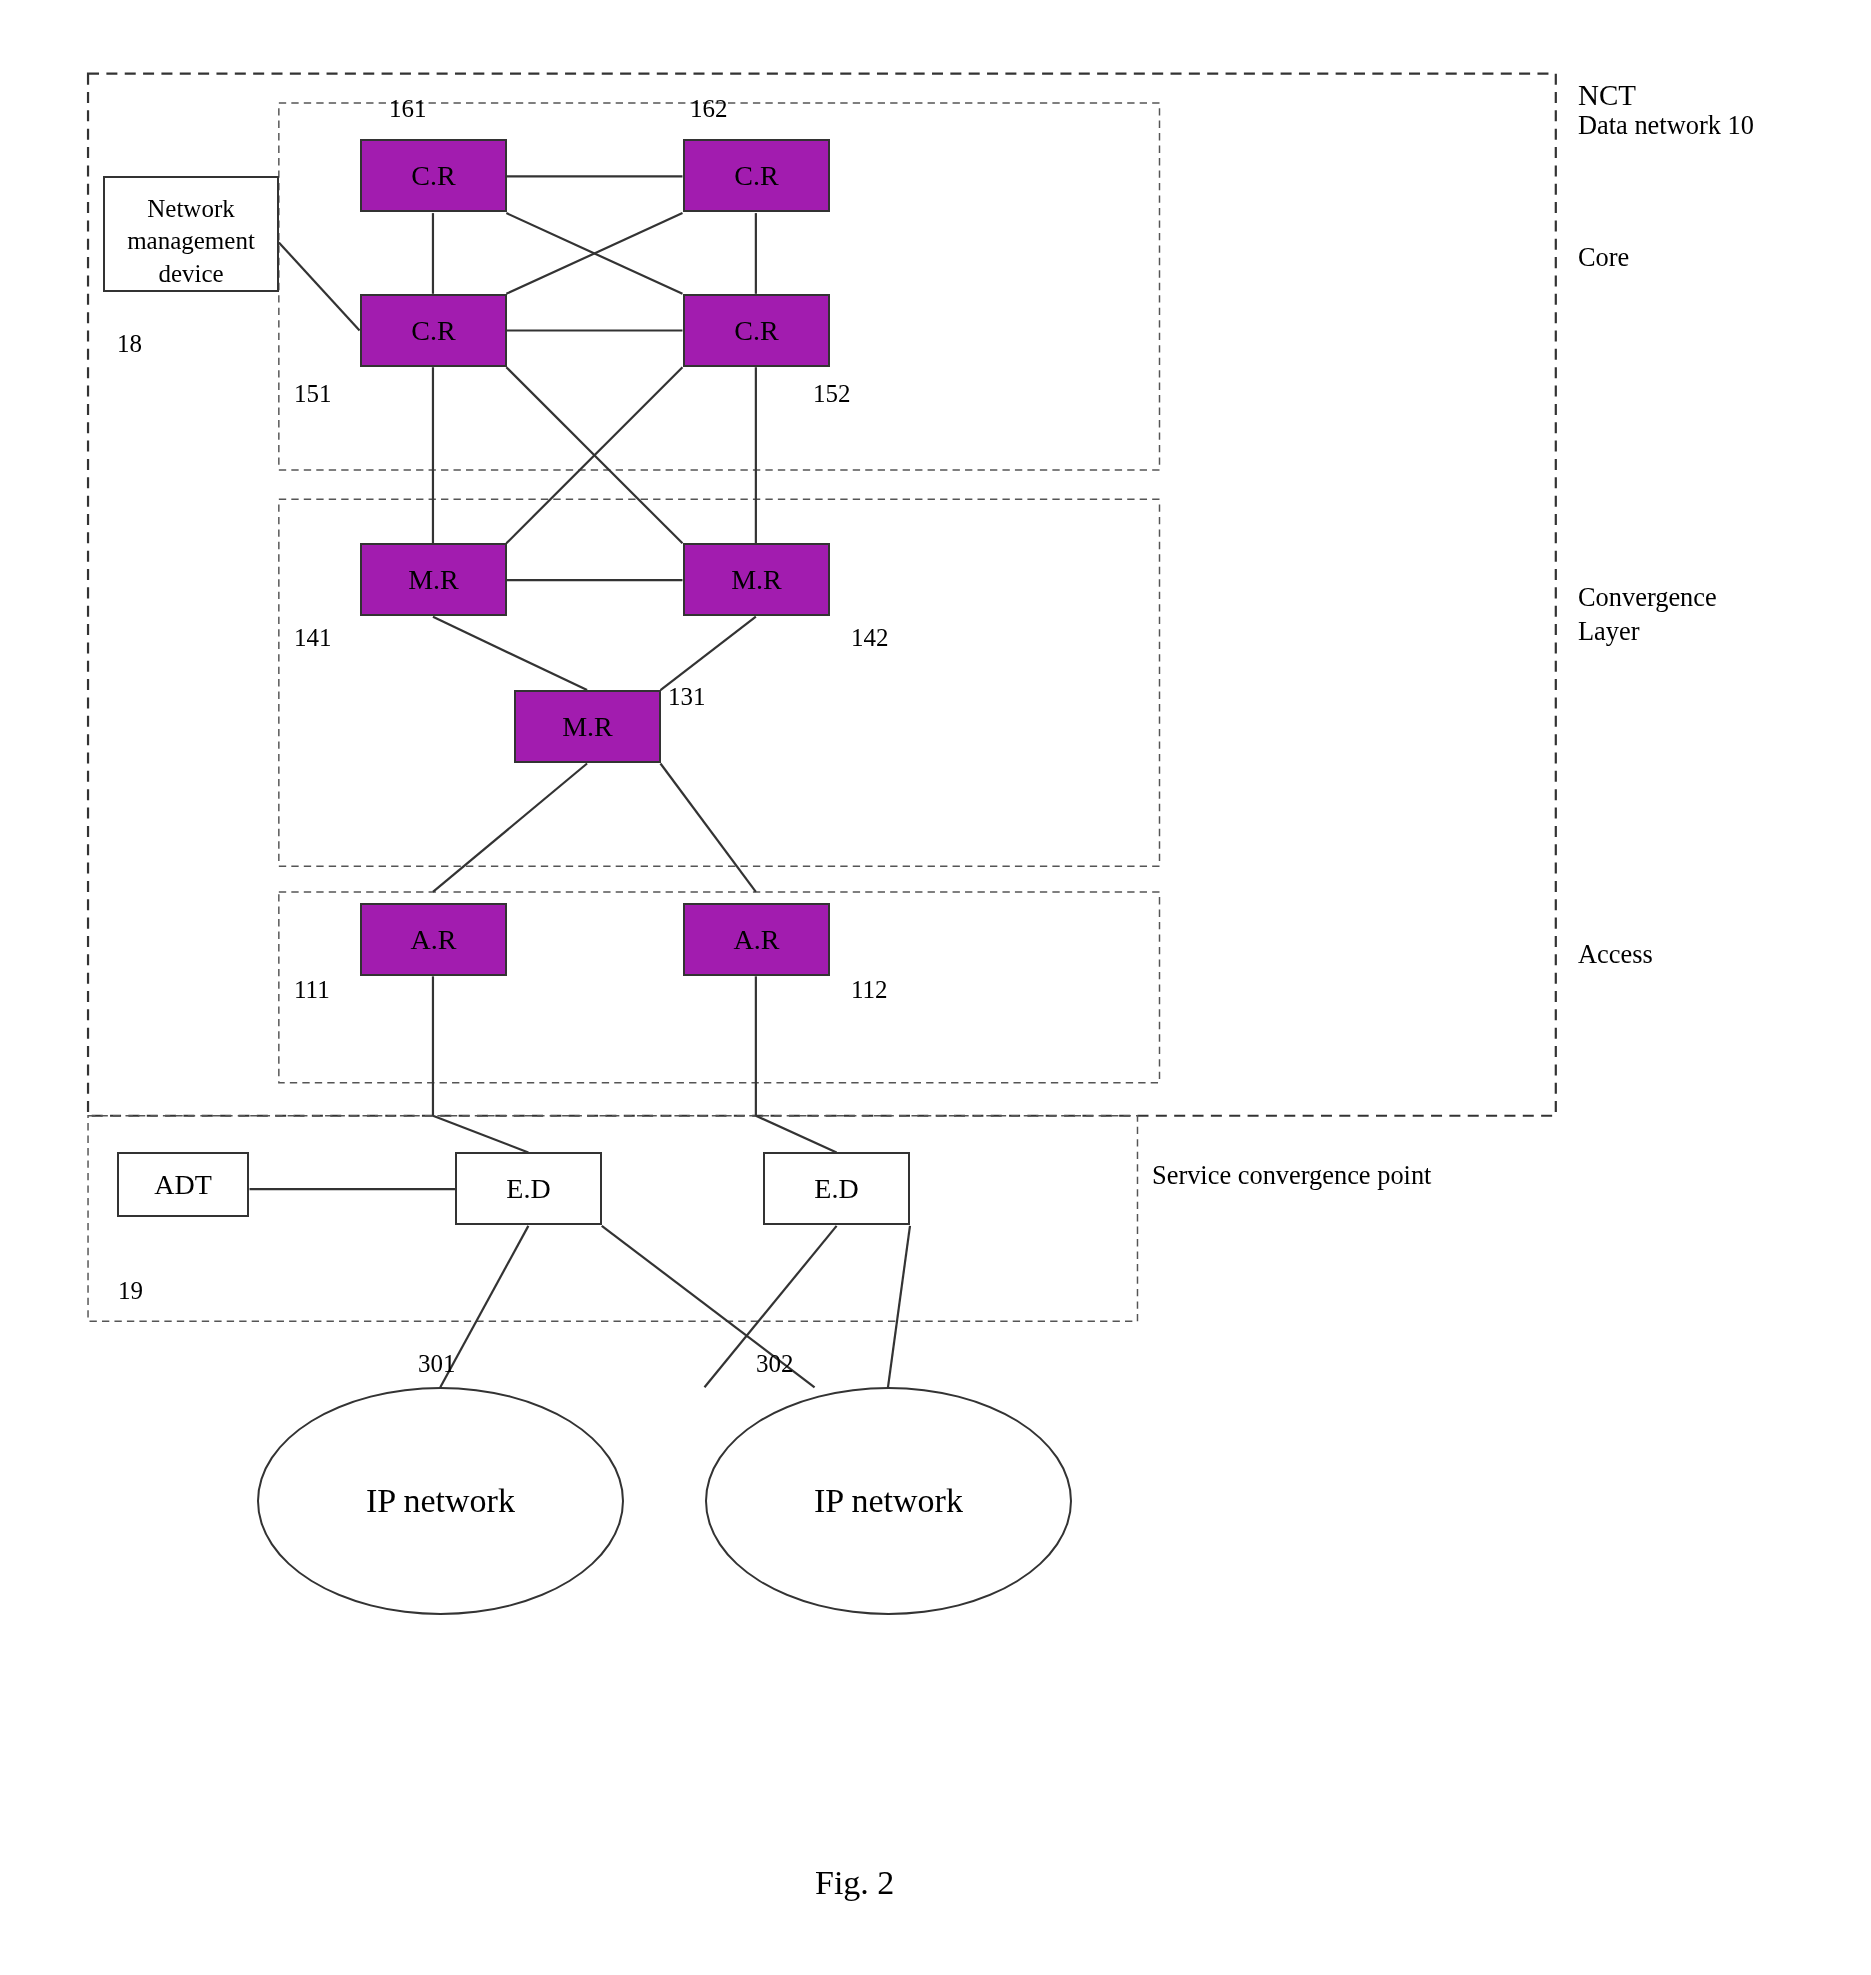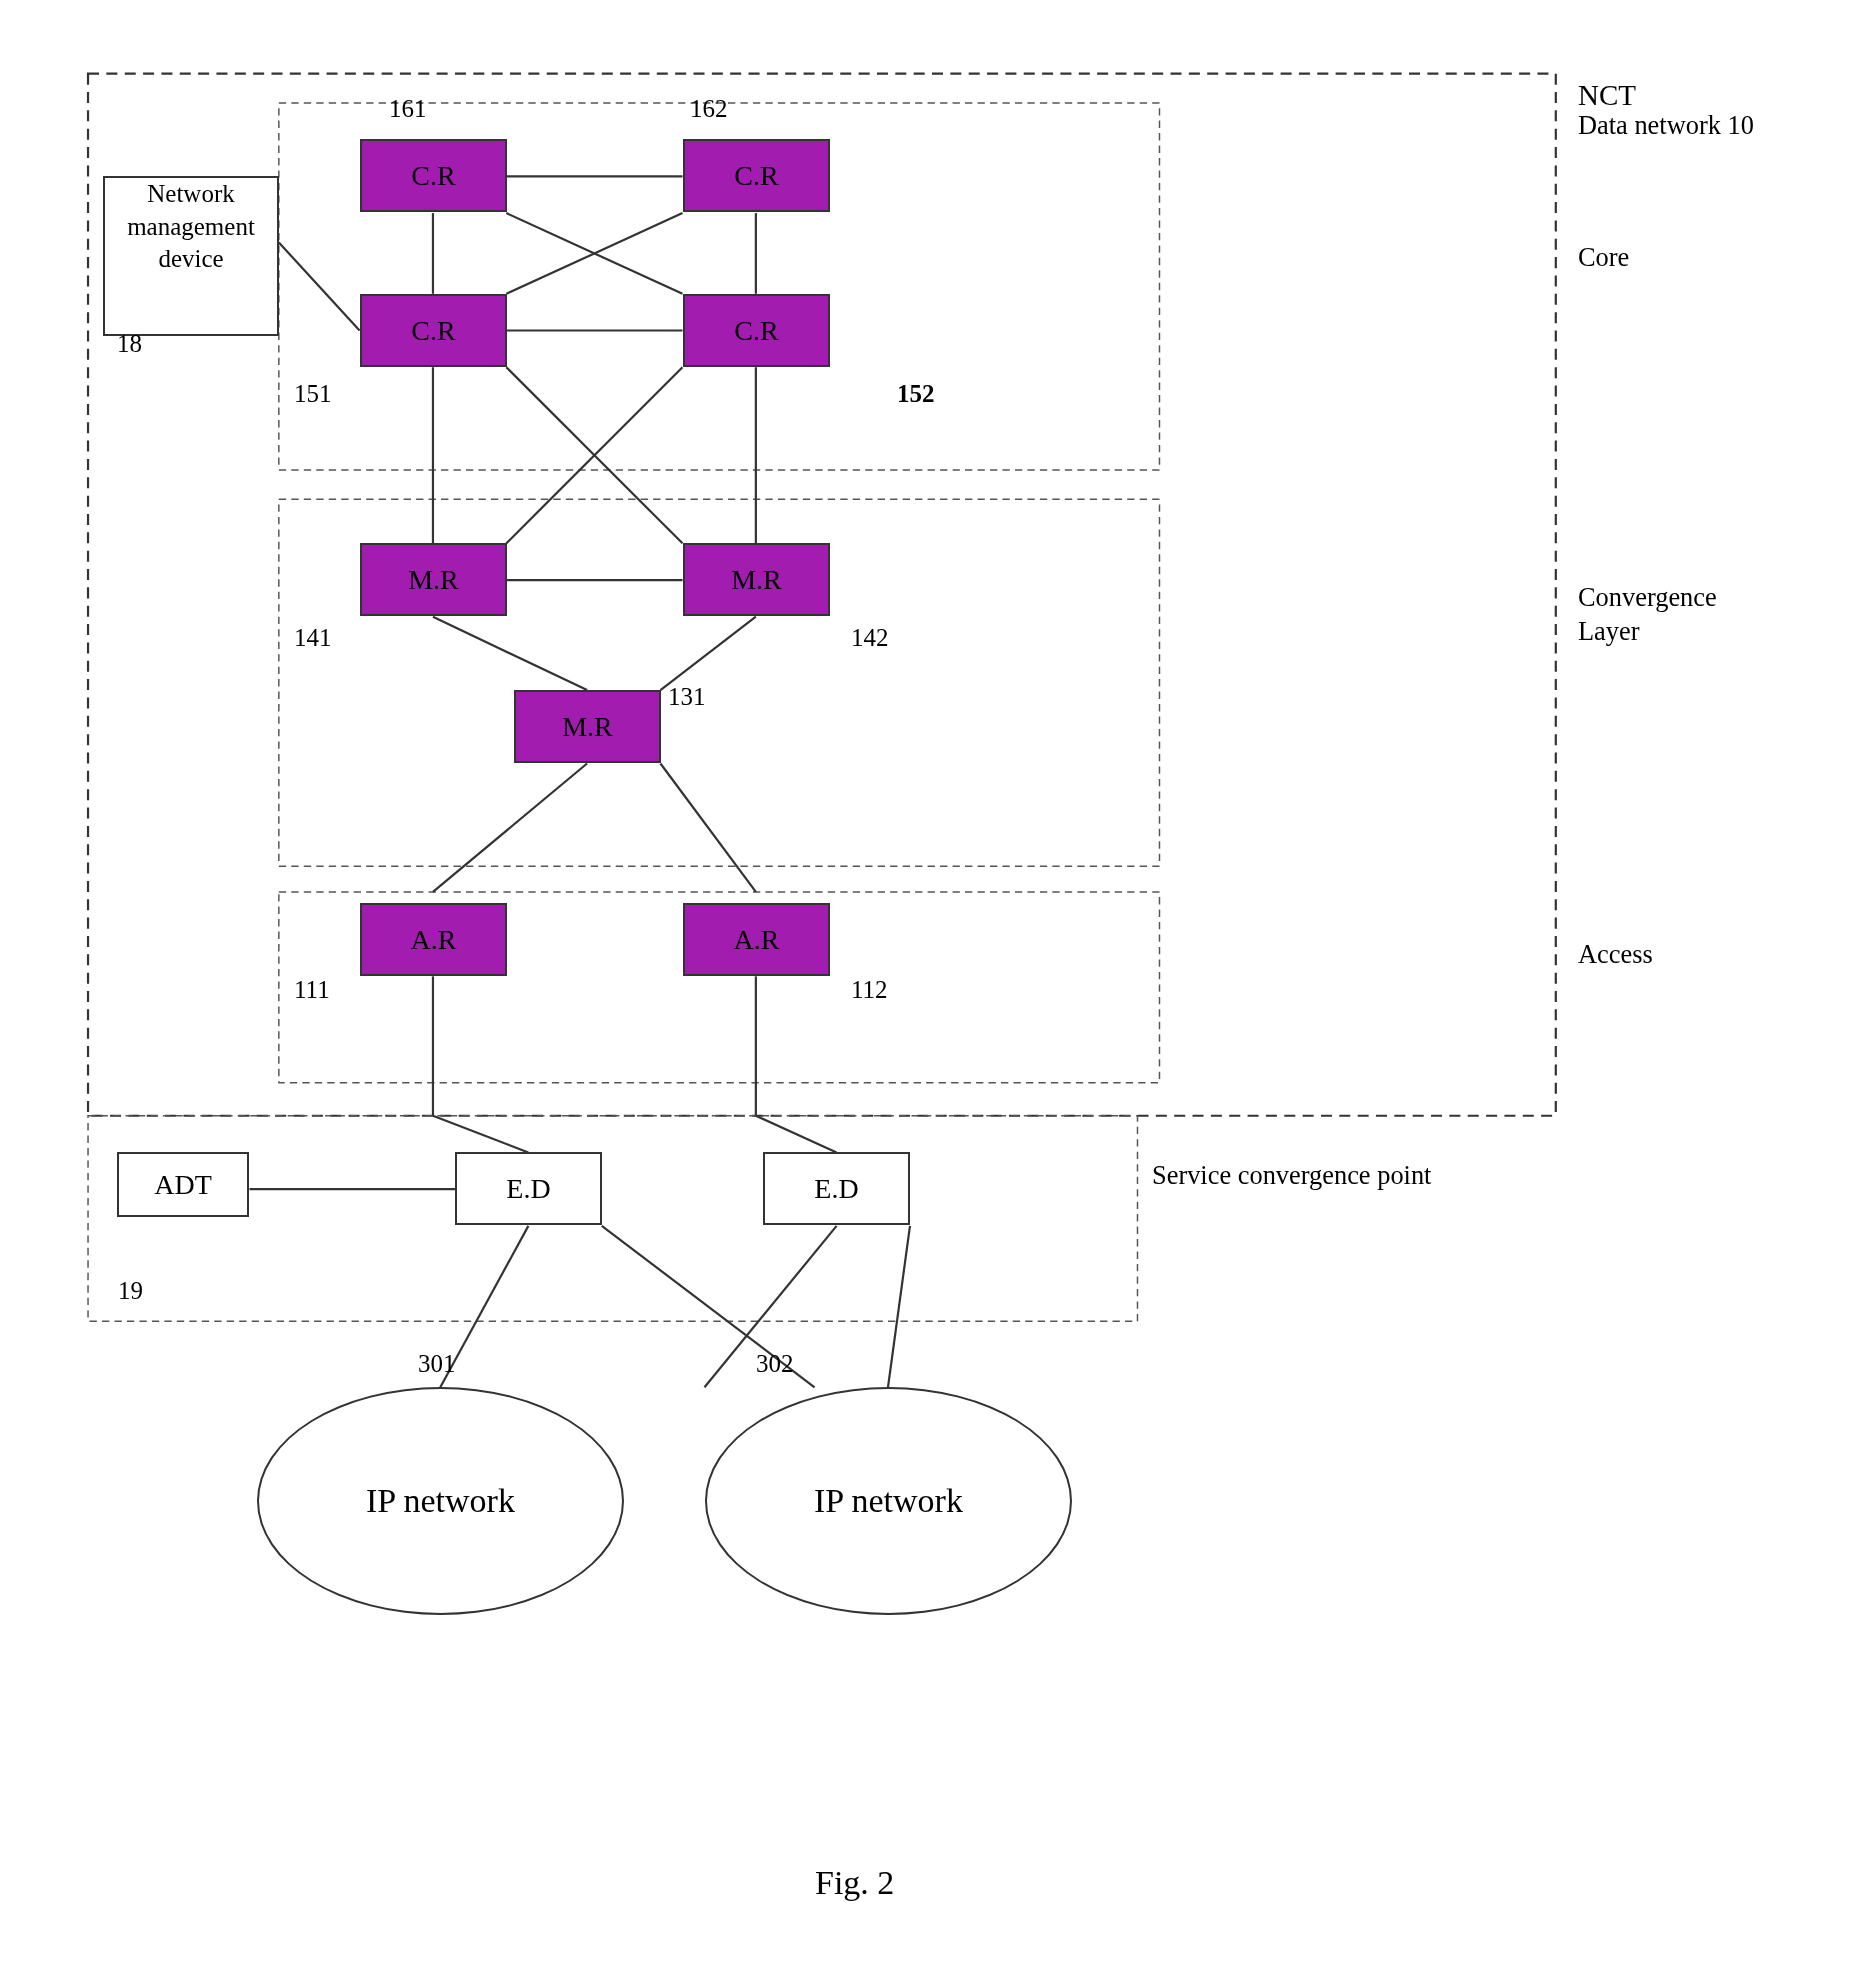--- a/index.html
+++ b/index.html
@@ -134,25 +134,25 @@
       width: 147px;
       height: 73px;
     }
 
     
     .nm-device {
       position: absolute;
       top: 132px;
       left: 59px;
       width: 176px;
-      height: 160px;
-      border: 2.2px solid #333;
-      background: #fff;
-      display: flex;
-      align-items: flex-start;
+      height: 116px;
+      border: 2.2px solid #333;
+      background: #fff;
+      display: flex;
+      align-items: flex-end;
       justify-content: center;
       text-align: center;
       font-size: 25px;
       line-height: 1.3;
     }
 
     
     .adt-box {
       position: absolute;
       top: 1108px;
@@ -377,21 +377,21 @@
 
   <div class="num-label" style="top: 51px; left: 345px;">
     <span>161</span>
   </div>
   <div class="num-label" style="top: 51px; left: 646px;">
     <span>162</span>
   </div>
   <div class="num-label" style="top: 336px; left: 250px;">
     <span>151</span>
   </div>
-  <div class="num-label" style="top: 336px; left: 853px; font-weight: bold;">
+  <div class="num-label" style="top: 336px; left: 769px;">
     <span>152</span>
   </div>
   <div class="num-label" style="top: 580px; left: 250px;">
     <span>141</span>
   </div>
   <div class="num-label" style="top: 580px; left: 807px;">
     <span>142</span>
   </div>
   <div class="num-label" style="top: 639px; left: 624px;">
     <span>131</span>

